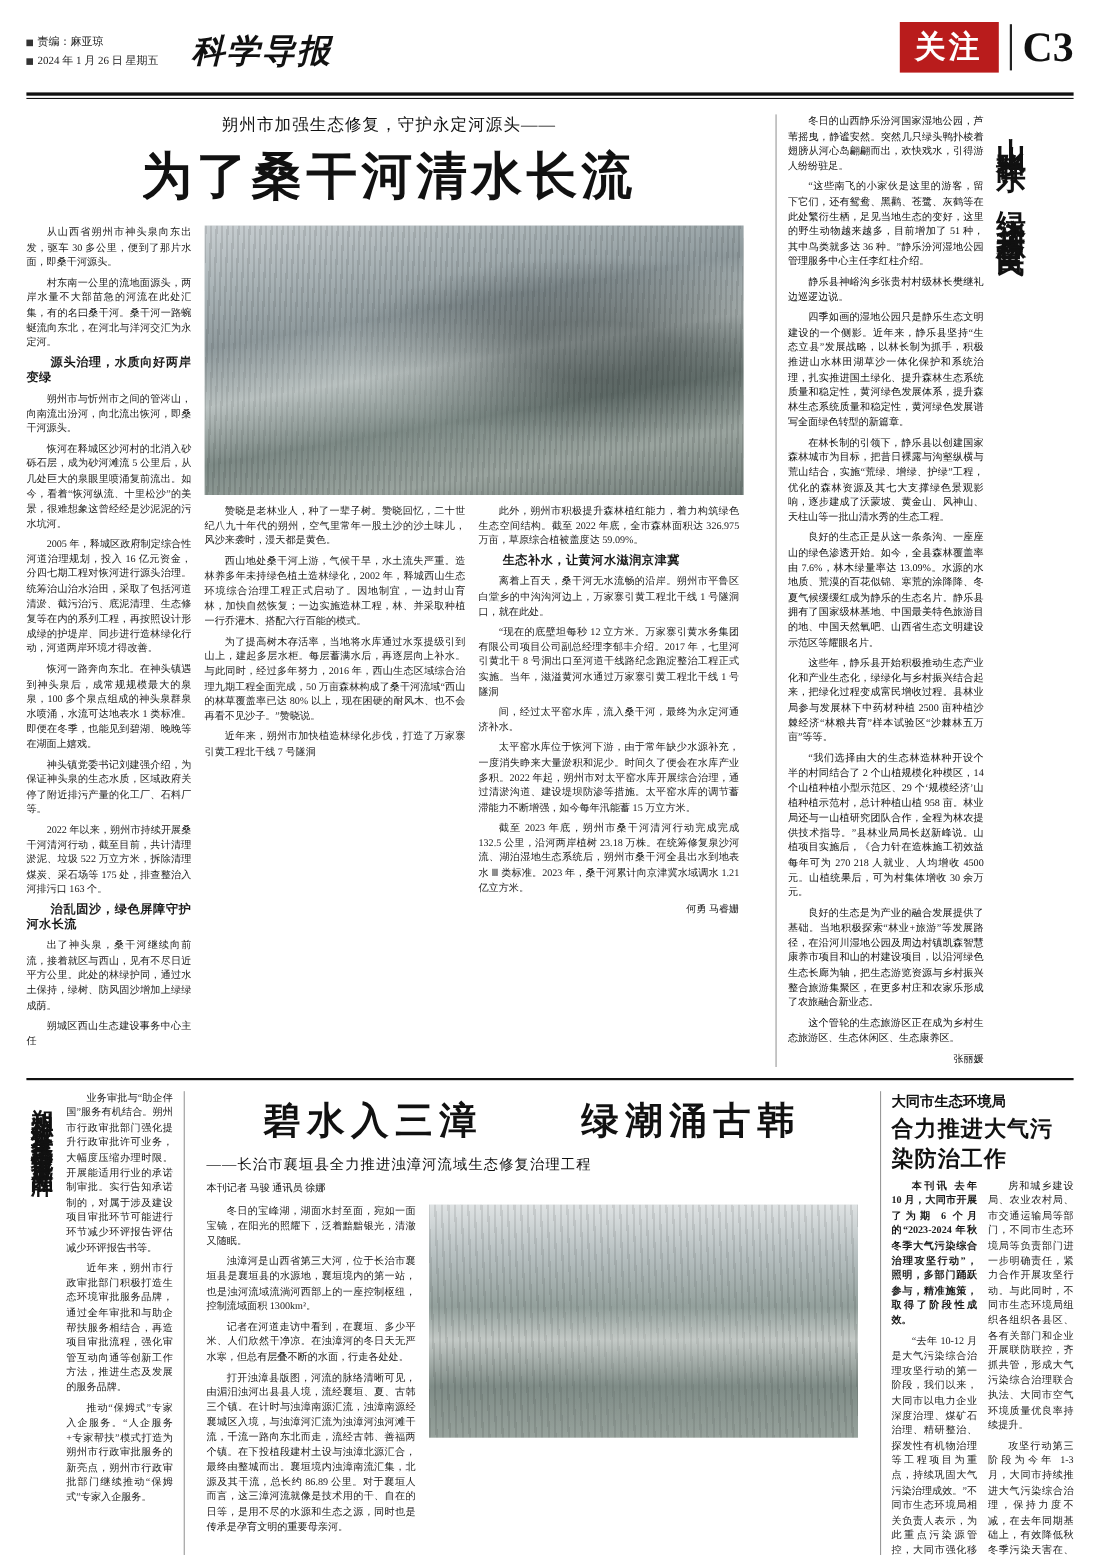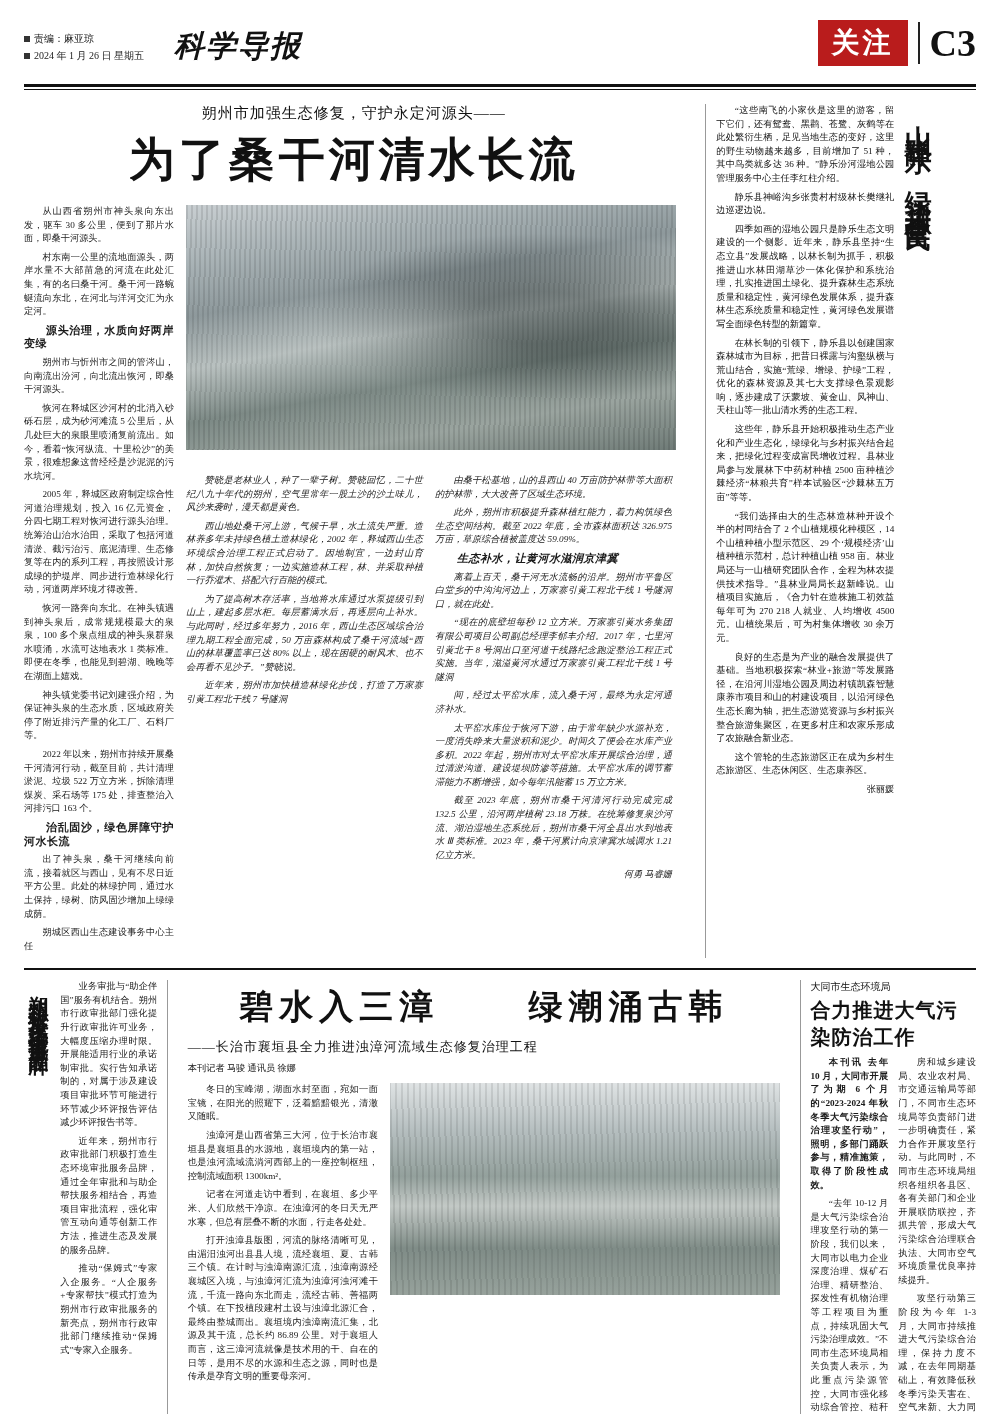--- a/index.html
+++ b/index.html
@@ -97,21 +97,21 @@
   .photo2:after{
     content:"";position:absolute;inset:0;
     background:
       radial-gradient(ellipse at 55% 70%,rgba(255,255,255,.4) 0 10%,rgba(255,255,255,0) 45%),
       repeating-linear-gradient(88deg,rgba(0,0,0,.09) 0 2px,rgba(255,255,255,.06) 2px 6px);
     mix-blend-mode:multiply;
   }
 
   
   .brief{margin-bottom:10px;}
-  .brief-org{font-size:10px;font-weight:normal;margin-bottom:3px;}
+  .brief-org{font-size:13px;font-weight:bold;margin-bottom:3px;}
   .brief-title{font-size:20px;font-weight:bold;letter-spacing:1px;font-family:"DejaVu Serif",serif;margin-bottom:5px;}
   .brief-body{display:flex;gap:10px;font-size:9.2px;line-height:13.4px;text-align:justify;}
   .brief-body .col{flex:1;}
   .lead{font-weight:bold;}
 </style>
 </head>
 <body>
 
 <div class="page">
 
@@ -152,52 +152,53 @@
           <p>恢河一路奔向东北。在神头镇遇到神头泉后，成常规规模最大的泉泉，100 多个泉点组成的神头泉群泉水喷涌，水流可达地表水 1 类标准。即便在冬季，也能见到碧湖、晚晚等在湖面上嬉戏。</p>
           <p>神头镇党委书记刘建强介绍，为保证神头泉的生态水质，区域政府关停了附近排污产量的化工厂、石料厂等。</p>
           <p>2022 年以来，朔州市持续开展桑干河清河行动，截至目前，共计清理淤泥、垃圾 522 万立方米，拆除清理煤炭、采石场等 175 处，排查整治入河排污口 163 个。</p>
           <p class="sub-h">治乱固沙，绿色屏障守护河水长流</p>
           <p>出了神头泉，桑干河继续向前流，接着就区与西山，见有不尽日近平方公里。此处的林绿护同，通过水土保持，绿树、防风固沙增加上绿绿成荫。</p>
           <p>朔城区西山生态建设事务中心主任</p>
         </div>
 
         <div style="width:490px;">
           <div class="photo" style="width:490px;height:245px;"></div>
-          <div class="cols3" style="margin-top:24px;font-style:italic;">
+          <div class="cols3" style="margin-top:8px;">
             <div class="col" style="width:237px;">
               <p>赞晓是老林业人，种了一辈子树。赞晓回忆，二十世纪八九十年代的朔州，空气里常年一股土沙的沙土味儿，风沙来袭时，漫天都是黄色。</p>
               <p>西山地处桑干河上游，气候干旱，水土流失严重。造林养多年未持绿色植土造林绿化，2002 年，释城西山生态环境综合治理工程正式启动了。因地制宜，一边封山育林，加快自然恢复；一边实施造林工程，林、并采取种植一行乔灌木、搭配六行百能的模式。</p>
               <p>为了提高树木存活率，当地将水库通过水泵提级引到山上，建起多层水柜。每层蓄满水后，再逐层向上补水。与此同时，经过多年努力，2016 年，西山生态区域综合治理九期工程全面完成，50 万亩森林构成了桑干河流域“西山的林草覆盖率已达 80% 以上，现在困硬的耐风木、也不会再看不见沙子。”赞晓说。</p>
               <p>近年来，朔州市加快植造林绿化步伐，打造了万家寨引黄工程北干线 7 号隧洞</p>
             </div>
             <div class="col" style="width:237px;">
-              <p>由桑干松基地，山的县西山 40 万亩防护林带等大面积的护林带，大大改善了区域生态环境。</p>
               <p>此外，朔州市积极提升森林植红能力，着力构筑绿色生态空间结构。截至 2022 年底，全市森林面积达 326.975 万亩，草原综合植被盖度达 59.09%。</p>
               <p class="sub-h">生态补水，让黄河水滋润京津冀</p>
               <p>离着上百天，桑干河无水流畅的沿岸。朔州市平鲁区白堂乡的中沟沟河边上，万家寨引黄工程北干线 1 号隧洞口，就在此处。</p>
               <p>“现在的底壁坦每秒 12 立方米。万家寨引黄水务集团有限公司项目公司副总经理李郁丰介绍。2017 年，七里河引黄北干 8 号洞出口至河道干线路纪念跑淀整治工程正式实施。当年，滋溢黄河水通过万家寨引黄工程北干线 1 号隧洞</p>
               <p>间，经过太平窑水库，流入桑干河，最终为永定河通济补水。</p>
               <p>太平窑水库位于恢河下游，由于常年缺少水源补充，一度消失睁来大量淤积和泥少。时间久了便会在水库产业多积。2022 年起，朔州市对太平窑水库开展综合治理，通过清淤沟道、建设堤坝防渗等措施。太平窑水库的调节蓄滞能力不断增强，如今每年汛能蓄 15 万立方米。</p>
               <p>截至 2023 年底，朔州市桑干河清河行动完成完成 132.5 公里，沿河两岸植树 23.18 万株。在统筹修复泉沙河流、湖泊湿地生态系统后，朔州市桑干河全县出水到地表水 Ⅲ 类标准。2023 年，桑干河累计向京津冀水域调水 1.21 亿立方米。</p>
               <div class="byline">何勇  马睿姗</div>
             </div>
           </div>
         </div>
       </div>
     </div>
 
     <div class="vrule"></div>
 
     <div class="top-side">
       <div class="side-flex">
         <div class="side-text">
+          <p>冬日的山西静乐汾河国家湿地公园，芦苇摇曳，静谧安然。突然几只绿头鸭扑棱着翅膀从河心岛翩翩而出，欢快戏水，引得游人纷纷驻足。</p>
           <p>“这些南飞的小家伙是这里的游客，留下它们，还有鸳鸯、黑鹳、苍鹭、灰鹤等在此处繁衍生栖，足见当地生态的变好，这里的野生动物越来越多，目前增加了 51 种，其中鸟类就多达 36 种。”静乐汾河湿地公园管理服务中心主任李红柱介绍。</p>
           <p>静乐县神峪沟乡张贵村村级林长樊继礼边巡逻边说。</p>
           <p>四季如画的湿地公园只是静乐生态文明建设的一个侧影。近年来，静乐县坚持“生态立县”发展战略，以林长制为抓手，积极推进山水林田湖草沙一体化保护和系统治理，扎实推进国土绿化、提升森林生态系统质量和稳定性，黄河绿色发展体系，提升森林生态系统质量和稳定性，黄河绿色发展谱写全面绿色转型的新篇章。</p>
           <p>在林长制的引领下，静乐县以创建国家森林城市为目标，把昔日裸露与沟壑纵横与荒山结合，实施“荒绿、增绿、护绿”工程，优化的森林资源及其七大支撑绿色景观影响，逐步建成了沃蒙坡、黄金山、风神山、天柱山等一批山清水秀的生态工程。</p>
+          <p>良好的生态正是从这一条条沟、一座座山的绿色渗透开始。如今，全县森林覆盖率由 7.6%，林木绿量率达 13.09%。水源的水地质、荒漠的百花似锦、寒荒的涂降降、冬夏气候缓缓红成为静乐的生态名片。静乐县拥有了国家级林基地、中国最美特色旅游目的地、中国天然氧吧、山西省生态文明建设示范区等耀眼名片。</p>
           <p>这些年，静乐县开始积极推动生态产业化和产业生态化，绿绿化与乡村振兴结合起来，把绿化过程变成富民增收过程。县林业局参与发展林下中药材种植 2500 亩种植沙棘经济“林粮共育”样本试验区“沙棘林五万亩”等等。</p>
           <p>“我们选择由大的生态林造林种开设个半的村同结合了 2 个山植规模化种模区，14 个山植种植小型示范区、29 个‘规模经济’山植种植示范村，总计种植山植 958 亩。林业局还与一山植研究团队合作，全程为林农提供技术指导。”县林业局局长赵新峰说。山植项目实施后，《合力针在造株施工初效益每年可为 270 218 人就业、人均增收 4500 元。山植统果后，可为村集体增收 30 余万元。</p>
           <p>良好的生态是为产业的融合发展提供了基础。当地积极探索“林业+旅游”等发展路径，在沿河川湿地公园及周边村镇凯森智慧康养市项目和山的村建设项目，以沿河绿色生态长廊为轴，把生态游览资源与乡村振兴整合旅游集聚区，在更多村庄和农家乐形成了农旅融合新业态。</p>
           <p>这个管轮的生态旅游区正在成为乡村生态旅游区、生态休闲区、生态康养区。</p>
           <div class="side-sign">张丽媛</div>
         </div>
         <div class="vtitle">山水静乐  绿染川林富民</div>
       </div>
     </div>
   </div>

